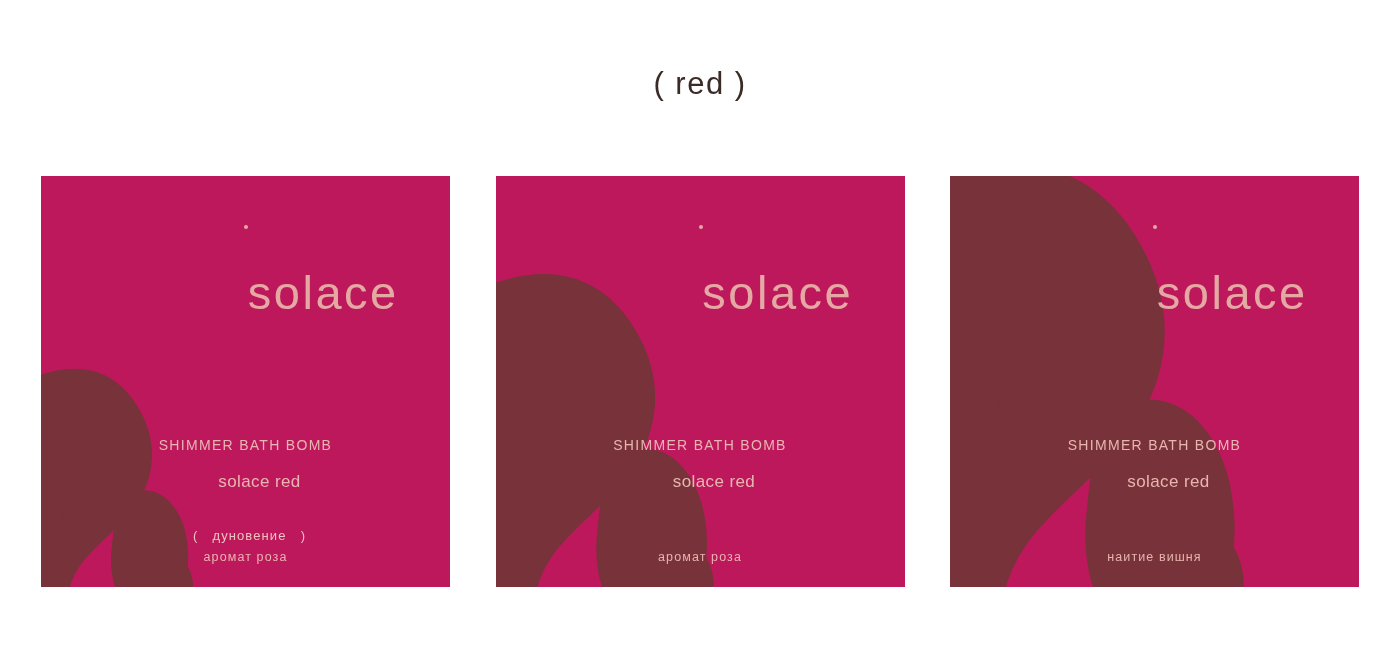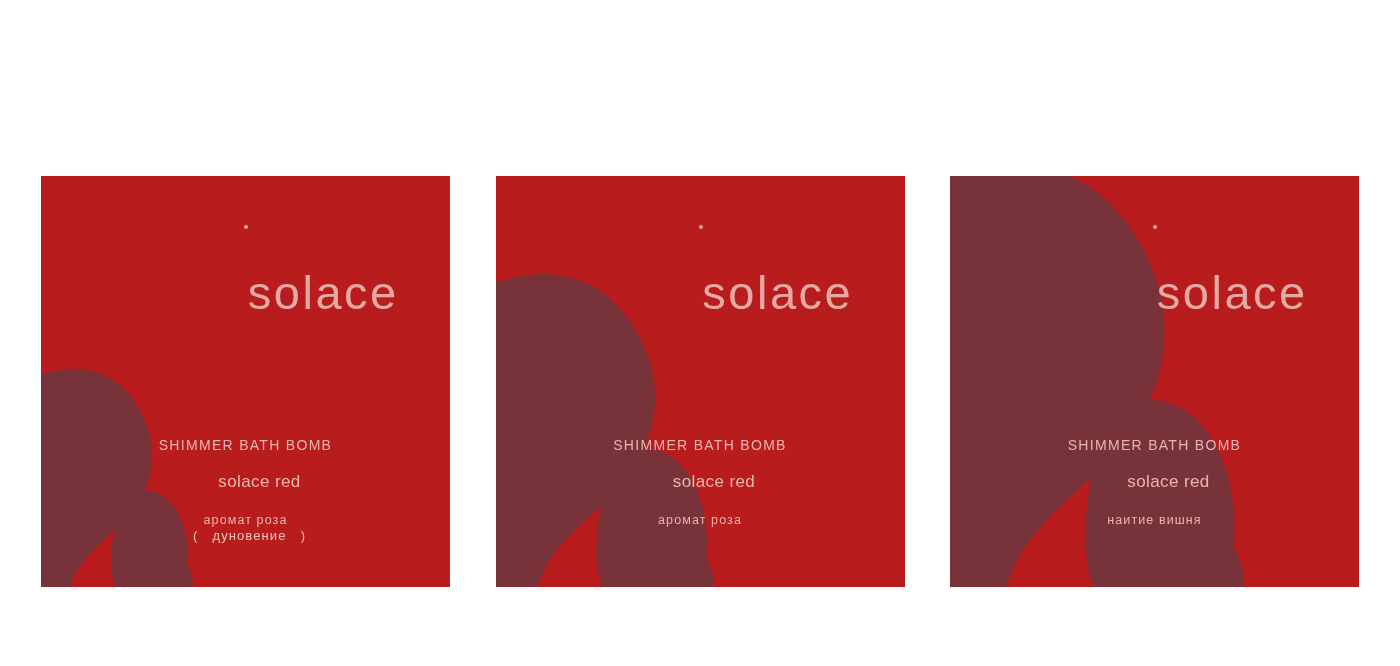--- a/index.html
+++ b/index.html
@@ -47,21 +47,21 @@
     height: 411px;
     display: flex;
     justify-content: space-between;
     align-items: flex-start;
   }
 
   .card {
     position: relative;
     width: 409px;
     height: 411px;
-    background: #b91c1c;
+    background: #be185d;
     overflow: hidden;
     flex: 0 0 auto;
   }
 
   .card-art {
     position: absolute;
     left: 0;
     bottom: 0;
     width: 100%;
     height: 100%;
@@ -128,21 +128,21 @@
     font-size: 17px;
     font-weight: 300;
     letter-spacing: 0.4px;
     color: #e8b6b0;
     white-space: pre;
     user-select: none;
     margin-left: 28px;
   }
 
   .scent-line {
-    margin-top: 21px;
+    margin-top: 58px;
     font-family: "Liberation Sans", sans-serif;
     font-size: 12.5px;
     font-weight: 400;
     letter-spacing: 1.1px;
     color: #e7b4ae;
     white-space: pre;
     user-select: none;
   }
 
   .mood-line {
@@ -159,20 +159,21 @@
     white-space: pre;
     user-select: none;
     padding-left: 8px;
   }
 </style>
 </head>
 <body>
 
 <div class="page">
 
+  <div class="page-title">( red )</div>
 
   <div class="card-row">
 
     <div class="card card-1">
       <div class="card-art">
         <svg viewBox="0 0 300 300" xmlns="http://www.w3.org/2000/svg" aria-hidden="true">
           <path fill="#78323a" d="M-20,96 C4,84 30,78 52,84 C76,90 94,110 104,134 C112,153 113,172 108,190 C103,208 92,224 78,238 C64,252 50,264 41,276 C33,287 30,296 29,300 L-20,300 Z"></path>
           <path fill="#78323a" d="M-20,150 C-4,146 10,152 18,166 C26,180 27,198 24,216 C21,234 16,252 14,268 C12,282 13,293 15,300 L-20,300 Z"></path>
           <path fill="#78323a" d="M86,208 C100,200 116,202 128,214 C140,226 146,244 147,264 C148,280 145,292 141,300 L74,300 C70,288 69,274 71,258 C73,238 76,216 86,208 Z"></path>
           <path fill="#78323a" d="M128,280 C134,272 142,272 147,280 C151,287 152,294 152,300 L126,300 C125,293 125,286 128,280 Z"></path>

